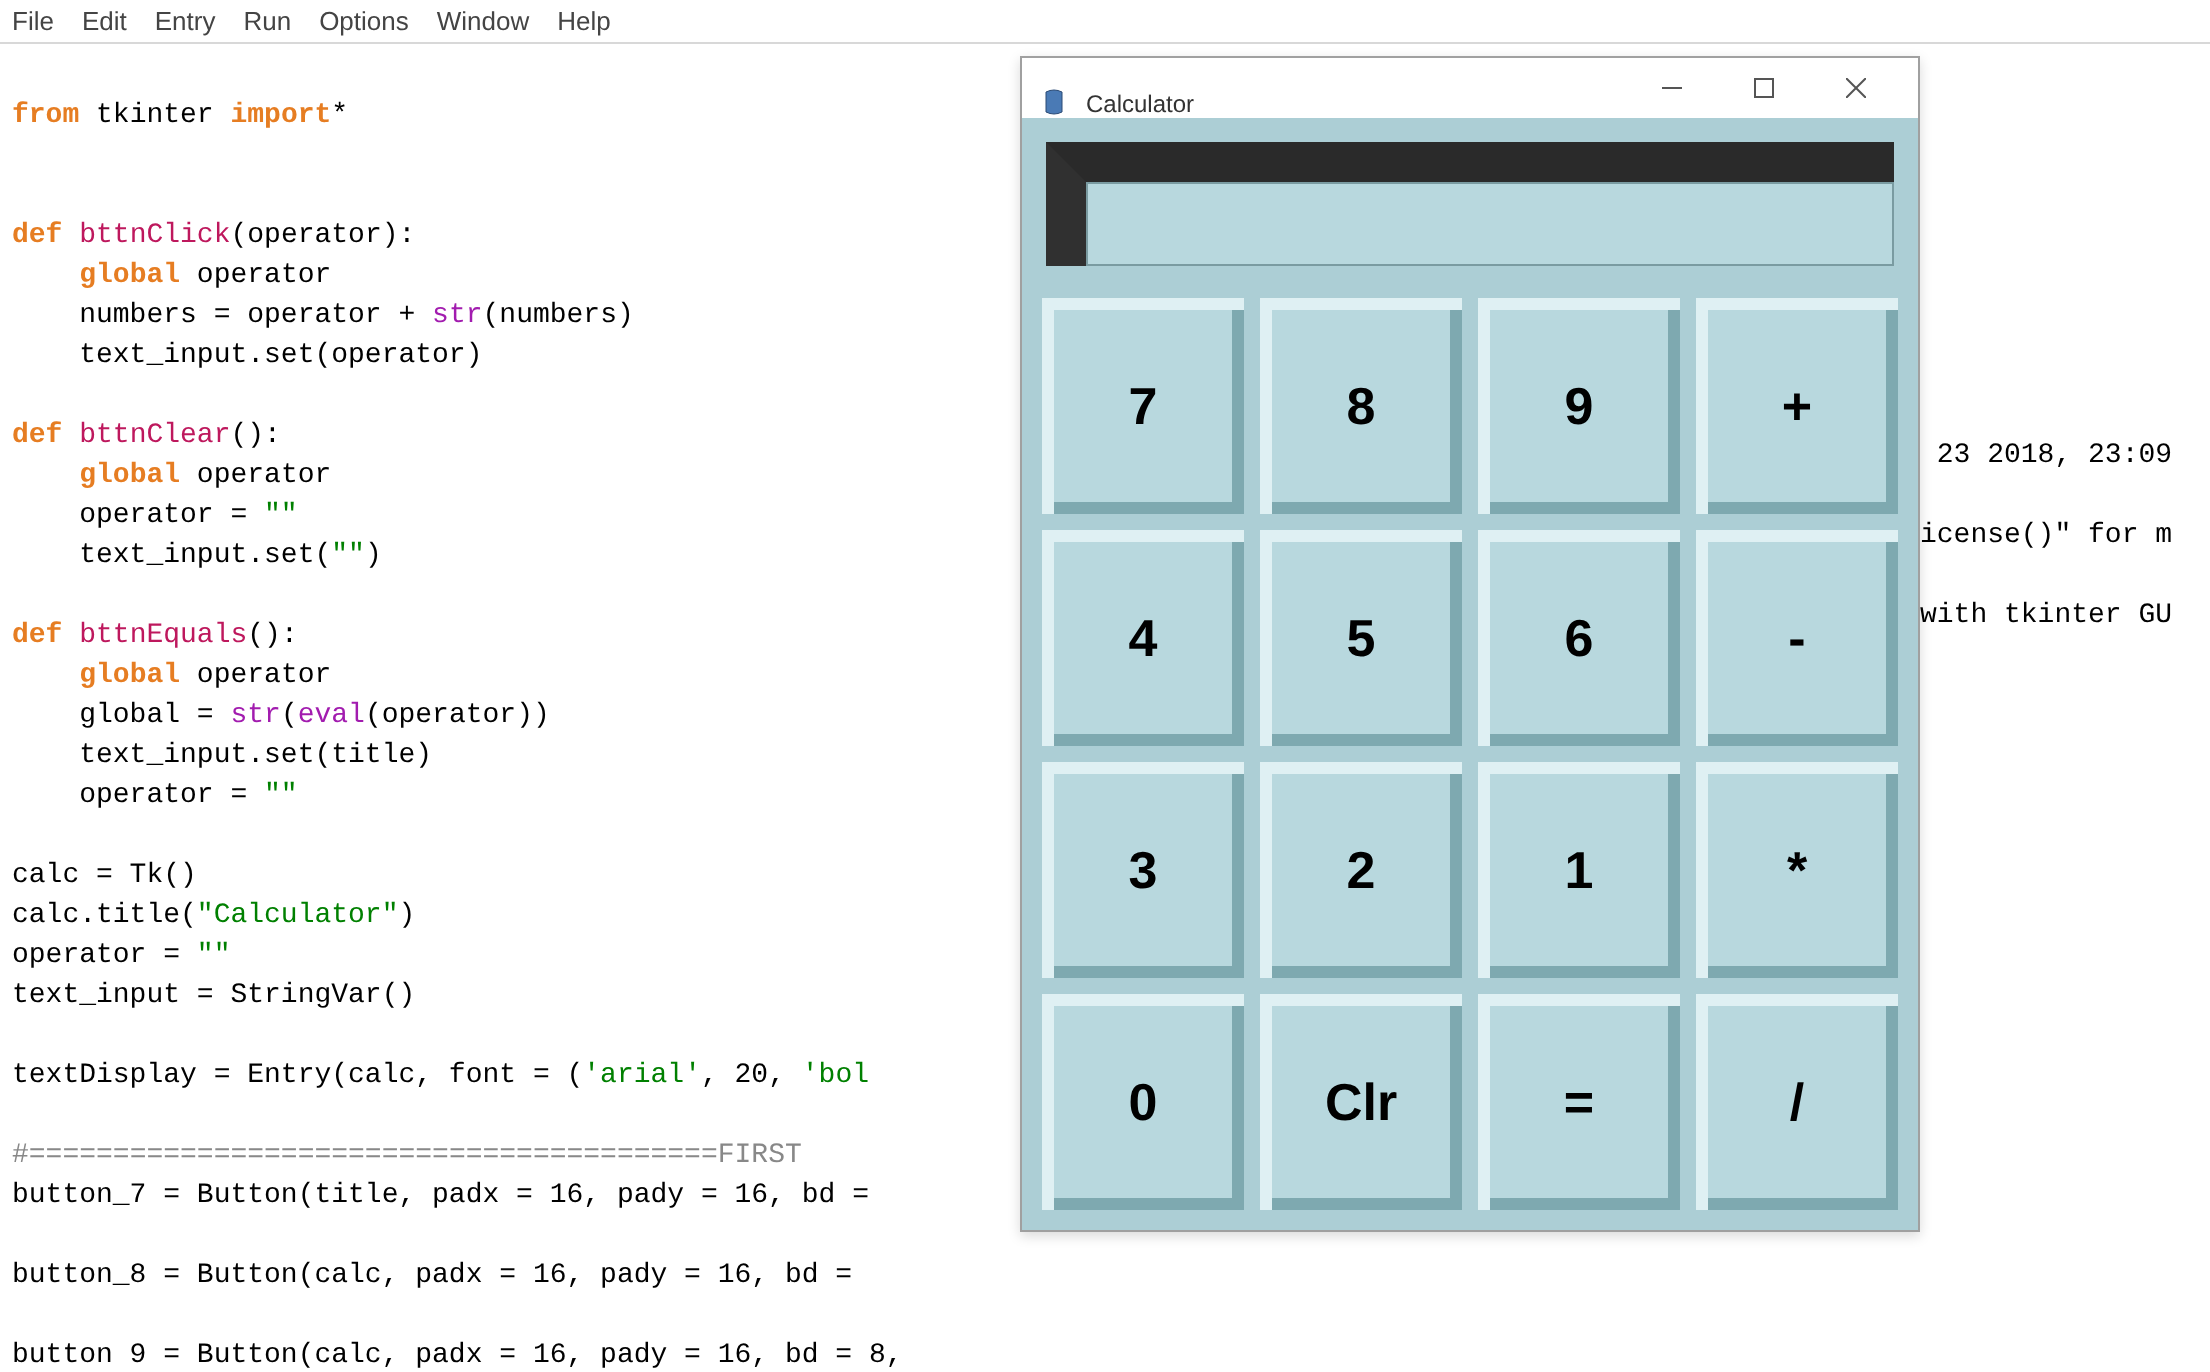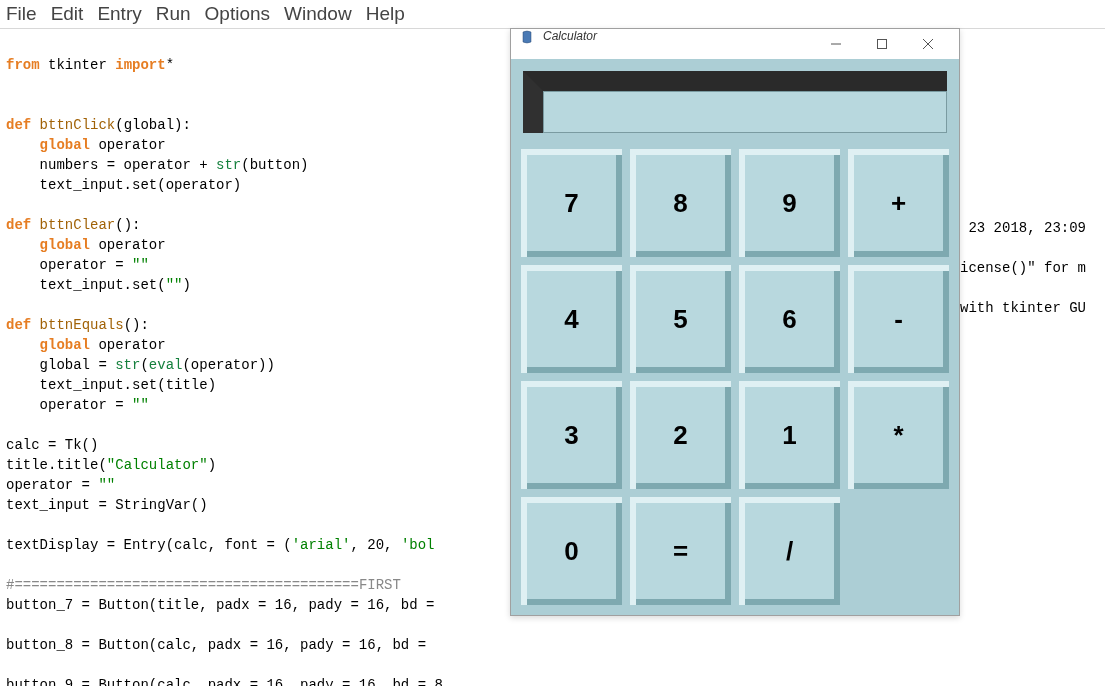--- a/index.html
+++ b/index.html
@@ -11,54 +11,53 @@
   height: 686px;
   overflow: hidden;
   position: relative;
 }
 .menubar {
   display: flex;
   gap: 14px;
   padding: 3px 6px;
   color: #444;
   font-family: -apple-system, 'Segoe UI', sans-serif;
-  font-size: 19px;
+  font-size: 13px;
   border-bottom: 1px solid #d8d8d8;
 }
 .menubar span { cursor: default; }
 .editor {
   padding: 6px 10px 6px 6px;
   line-height: 20px;
   white-space: pre;
   position: relative;
 }
 .kw { color: #e67d22; font-weight: bold; }
-.def { color: #a16207; }
+.def { color: #be185d; }
 .str { color: #008000; }
-.builtin { color: #15803d; }
+.builtin { color: #a21caf; }
 .comment { color: #888; }
 .calcwin {
   position: absolute;
   left: 510px;
   top: 28px;
   width: 450px;
   background: #f0f0f0;
   border: 1px solid #a0a0a0;
   box-shadow: 0 2px 6px rgba(0,0,0,0.15);
 }
 .titlebar {
   display: flex;
-  align-items: flex-start;
+  align-items: flex-end;
   height: 30px;
   padding: 0 8px;
   background: #fff;
   font-family: 'Segoe UI', sans-serif;
   font-size: 12px;
   color: #333;
-  font-style: italic;
 }
 .tbicon {
   width: 16px; height: 16px;
   margin-right: 8px;
   display: inline-flex;
   align-items: center; justify-content: center;
 }
 .tbtitle { flex: 1; }
 .tbbtns { display: flex; gap: 0; }
 .tbbtn {
@@ -126,38 +125,38 @@
   <span>Run</span>
   <span>Options</span>
   <span>Window</span>
   <span>Help</span>
 </div>
 
 <div class="editor">
 <span class="kw">from</span><span> tkinter </span><span class="kw">import</span><span>*</span>
 
 
-<span class="kw">def</span><span class="def"> bttnClick</span><span>(global):</span>
+<span class="kw">def</span><span class="def"> bttnClick</span><span>(operator):</span>
 <span>    </span><span class="kw">global</span><span> operator</span>
-<span>    numbers = operator + </span><span class="builtin">str</span><span>(button)</span>
+<span>    numbers = operator + </span><span class="builtin">str</span><span>(numbers)</span>
 <span>    text_input.set(operator)</span>
 
 <span class="kw">def</span><span class="def"> bttnClear</span><span>():</span>
 <span>    </span><span class="kw">global</span><span> operator</span>
 <span>    operator = </span><span class="str">""</span>
 <span>    text_input.set(</span><span class="str">""</span><span>)</span>
 
 <span class="kw">def</span><span class="def"> bttnEquals</span><span>():</span>
 <span>    </span><span class="kw">global</span><span> operator</span>
 <span>    global = </span><span class="builtin">str</span><span>(</span><span class="builtin">eval</span><span>(operator))</span>
 <span>    text_input.set(title)</span>
 <span>    operator = </span><span class="str">""</span>
 
 <span>calc = Tk()</span>
-<span>title.title(</span><span class="str">"Calculator"</span><span>)</span>
+<span>calc.title(</span><span class="str">"Calculator"</span><span>)</span>
 <span>operator = </span><span class="str">""</span>
 <span>text_input = StringVar()</span>
 
 <span>textDisplay = Entry(calc, font = (</span><span class="str">'arial'</span><span>, 20, </span><span class="str">'bol</span>
 
 <span class="comment">#</span><span class="comment">=========================================</span><span class="comment">FIRST</span>
 <span>button_7 = Button(title, padx = 16, pady = 16, bd = </span>
 
 <span>button_8 = Button(calc, padx = 16, pady = 16, bd = </span>
 
@@ -212,17 +211,18 @@
       <button class="calcbtn">+</button>
       <button class="calcbtn">4</button>
       <button class="calcbtn">5</button>
       <button class="calcbtn">6</button>
       <button class="calcbtn">-</button>
       <button class="calcbtn">3</button>
       <button class="calcbtn">2</button>
       <button class="calcbtn">1</button>
       <button class="calcbtn">*</button>
       <button class="calcbtn">0</button>
+      <button class="calcbtn">Clr</button>
       <button class="calcbtn">=</button>
       <button class="calcbtn">/</button>
     </div>
   </div>
 </div>
 
 </body></html>

